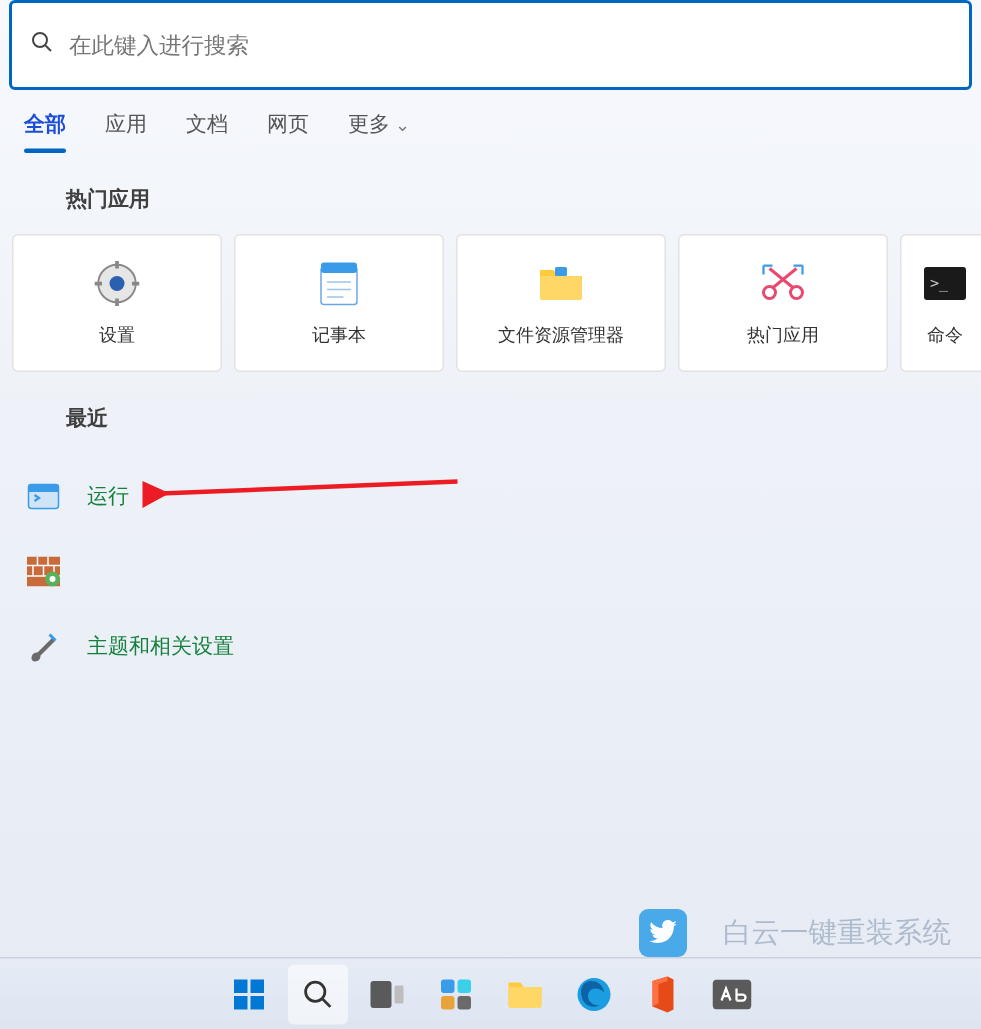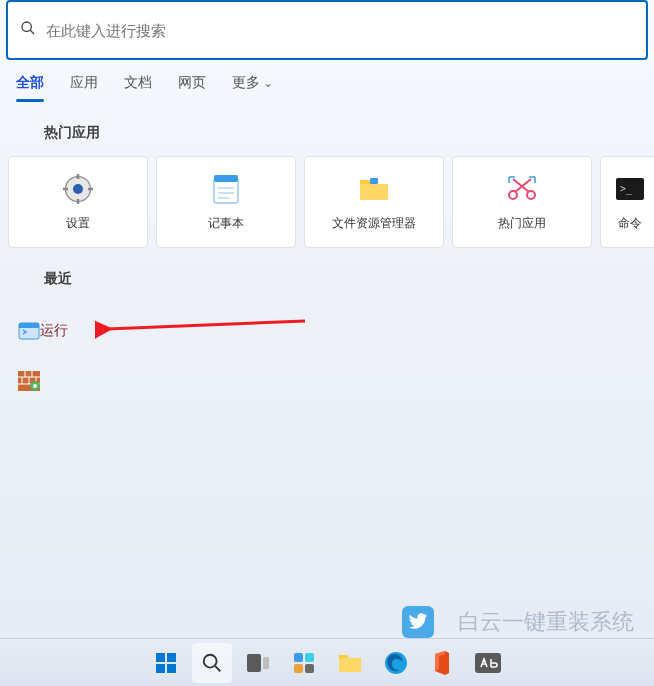--- a/index.html
+++ b/index.html
@@ -61,38 +61,38 @@
     display: flex; flex-direction: column;
     align-items: center; justify-content: center;
     gap: 10px;
     font-size: 12px; color: #333;
   }
   .app-card.partial { width: 60px; min-width: 60px; }
   .app-icon { width: 32px; height: 32px; display:flex; align-items:center; justify-content:center; }
 
   .recent-list { padding: 4px 10px; }
   .recent-item {
-    display: flex; align-items: center; 
+    display: flex; align-items: center; gap: 18px;
     padding: 14px 8px;
-    font-size: 14px; color: #7f1d1d;
+    font-size: 14px; color: #15803d;
     cursor: pointer;
   }
   .recent-item .ricon { width: 22px; height: 22px; display:flex; align-items:center; justify-content:center; }
 
   .arrow-annotation {
     position: absolute;
     left: 95px; top: 315px;
     pointer-events: none;
   }
 
   .watermark {
     position: absolute;
     right: 20px; bottom: 48px;
     display: flex; align-items: center; gap: 24px;
-    color: #a8b6c9; font-size: 22px;
+    color: #a8b6c9; font-size: 19px;
     opacity: 0.9;
   }
   .watermark .bird {
     width: 32px; height: 32px; background: #3aa3e8;
     border-radius: 6px;
     display:flex; align-items:center; justify-content:center;
     color:#fff;
   }
 
   .taskbar {
@@ -216,20 +216,29 @@
             <line x1="14" y1="0" x2="14" y2="6"></line>
             <line x1="4" y1="6" x2="4" y2="13"></line>
             <line x1="11" y1="6" x2="11" y2="13"></line>
             <line x1="18" y1="6" x2="18" y2="13"></line>
           </g>
           <circle cx="17" cy="15" r="5" fill="#5bb05b"></circle>
           <circle cx="17" cy="15" r="2" fill="#fff"></circle>
         </svg>
     </span>
   </div>
+  <div class="recent-item">
+    <span class="ricon">
+      <svg width="22" height="22" viewBox="0 0 22 22">
+          <path d="M3 19c0-3 2-4 4-4l10-10 2 2-10 10c0 2-1 4-4 4-1 0-2-1-2-2z" fill="#6a6a6a"></path>
+          <path d="M15 3l4 4" stroke="#3a9be8" stroke-width="2"></path>
+        </svg>
+    </span>
+    <span>主题和相关设置</span>
+  </div>
 </div>
 
 <svg class="arrow-annotation" width="220" height="40" viewBox="0 0 220 40">
   <defs>
       <marker id="ah" markerWidth="12" markerHeight="10" refX="2" refY="5" orient="auto">
         <path d="M10 0L0 5L10 10z" fill="#ed1c24"></path>
       </marker>
     </defs>
   <line x1="210" y1="6" x2="12" y2="14" stroke="#ed1c24" stroke-width="3" marker-end="url(#ah)"></line>
 </svg>

